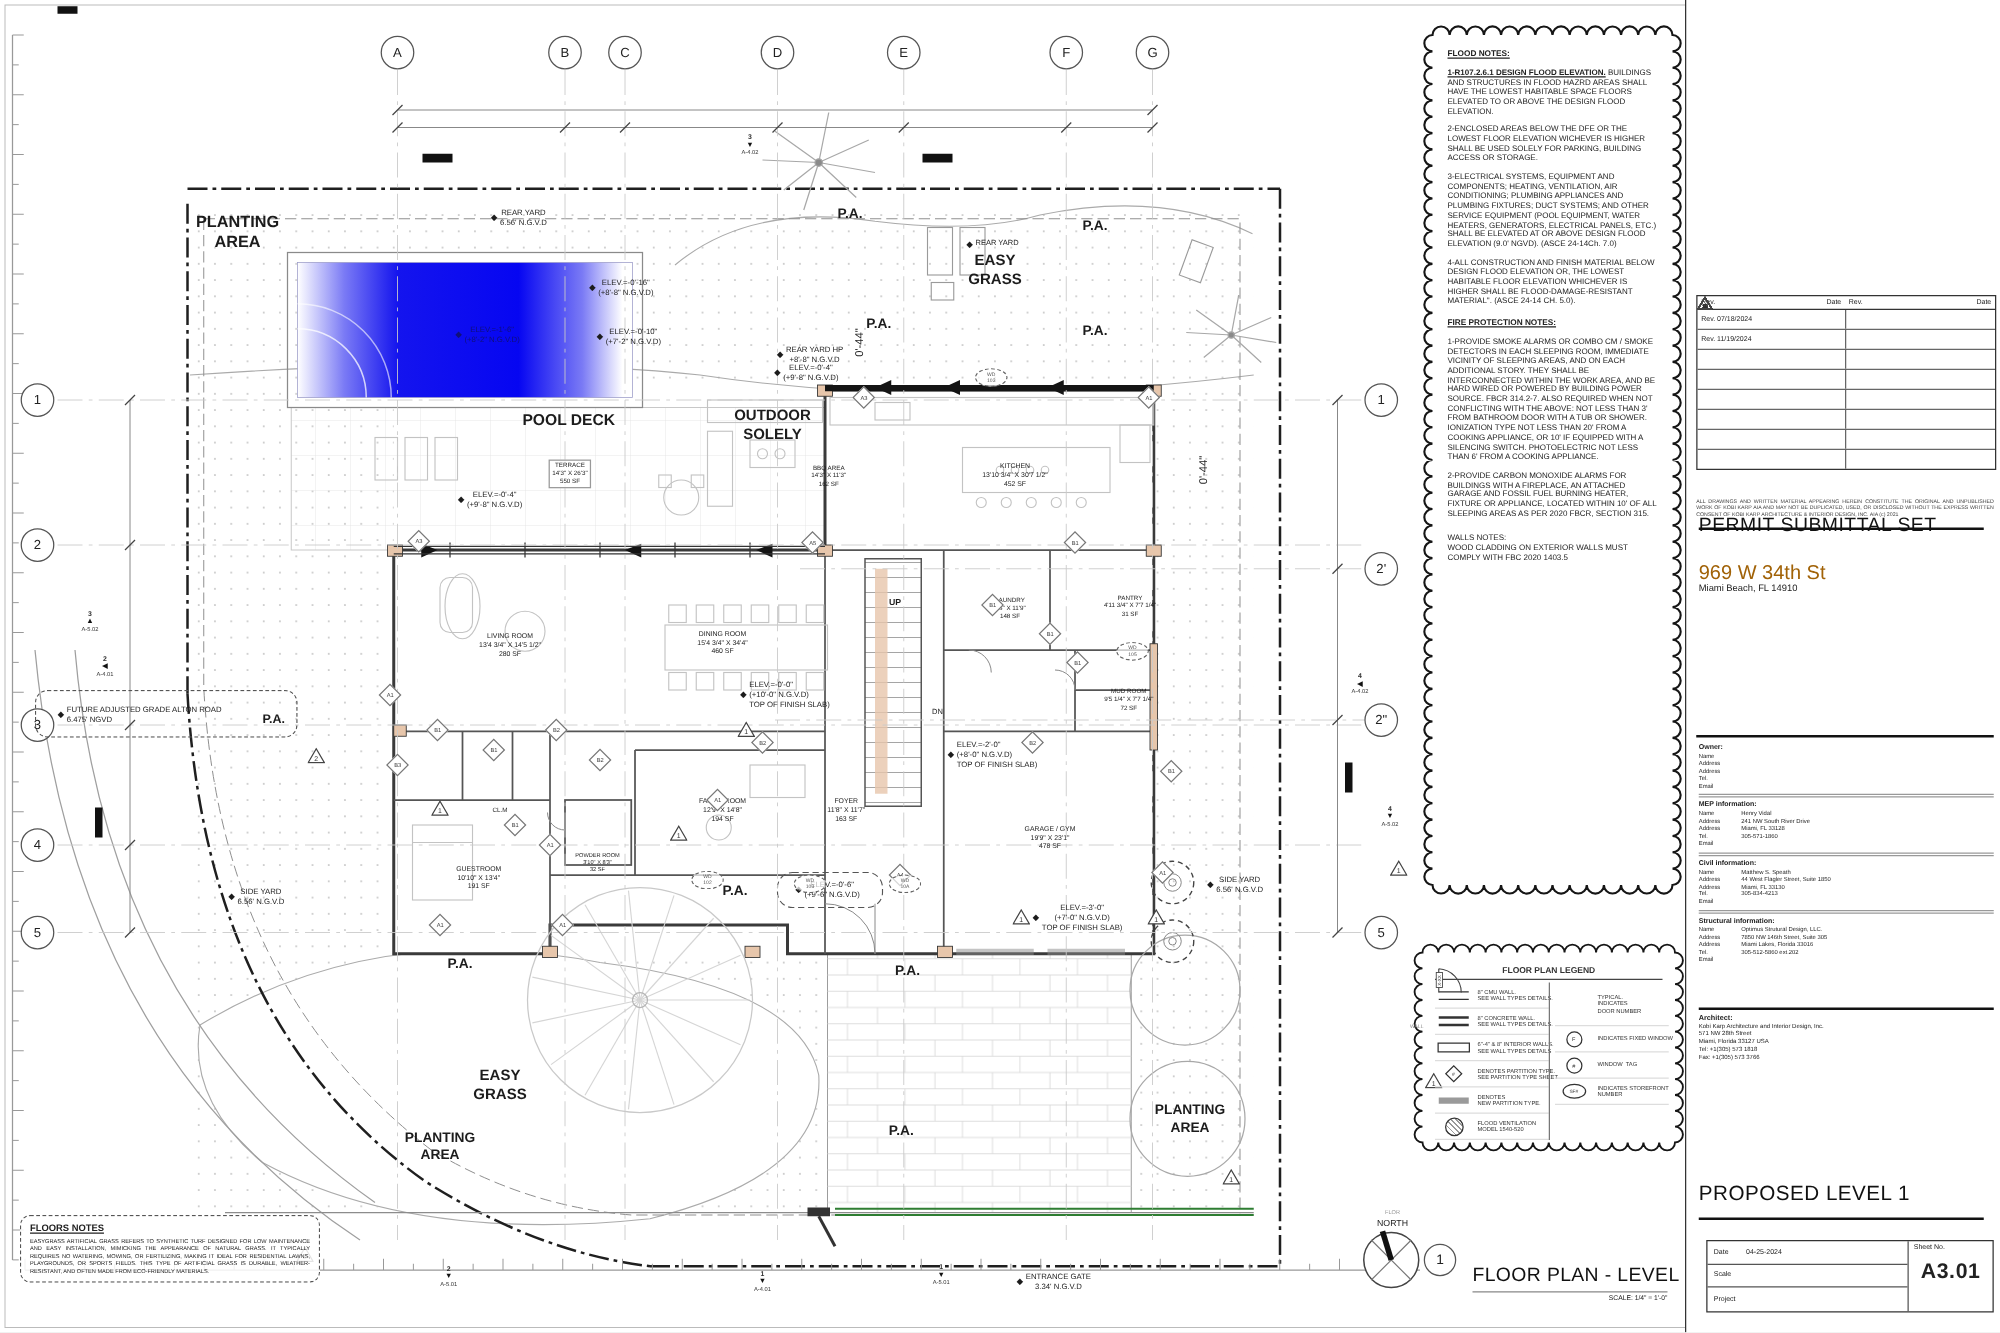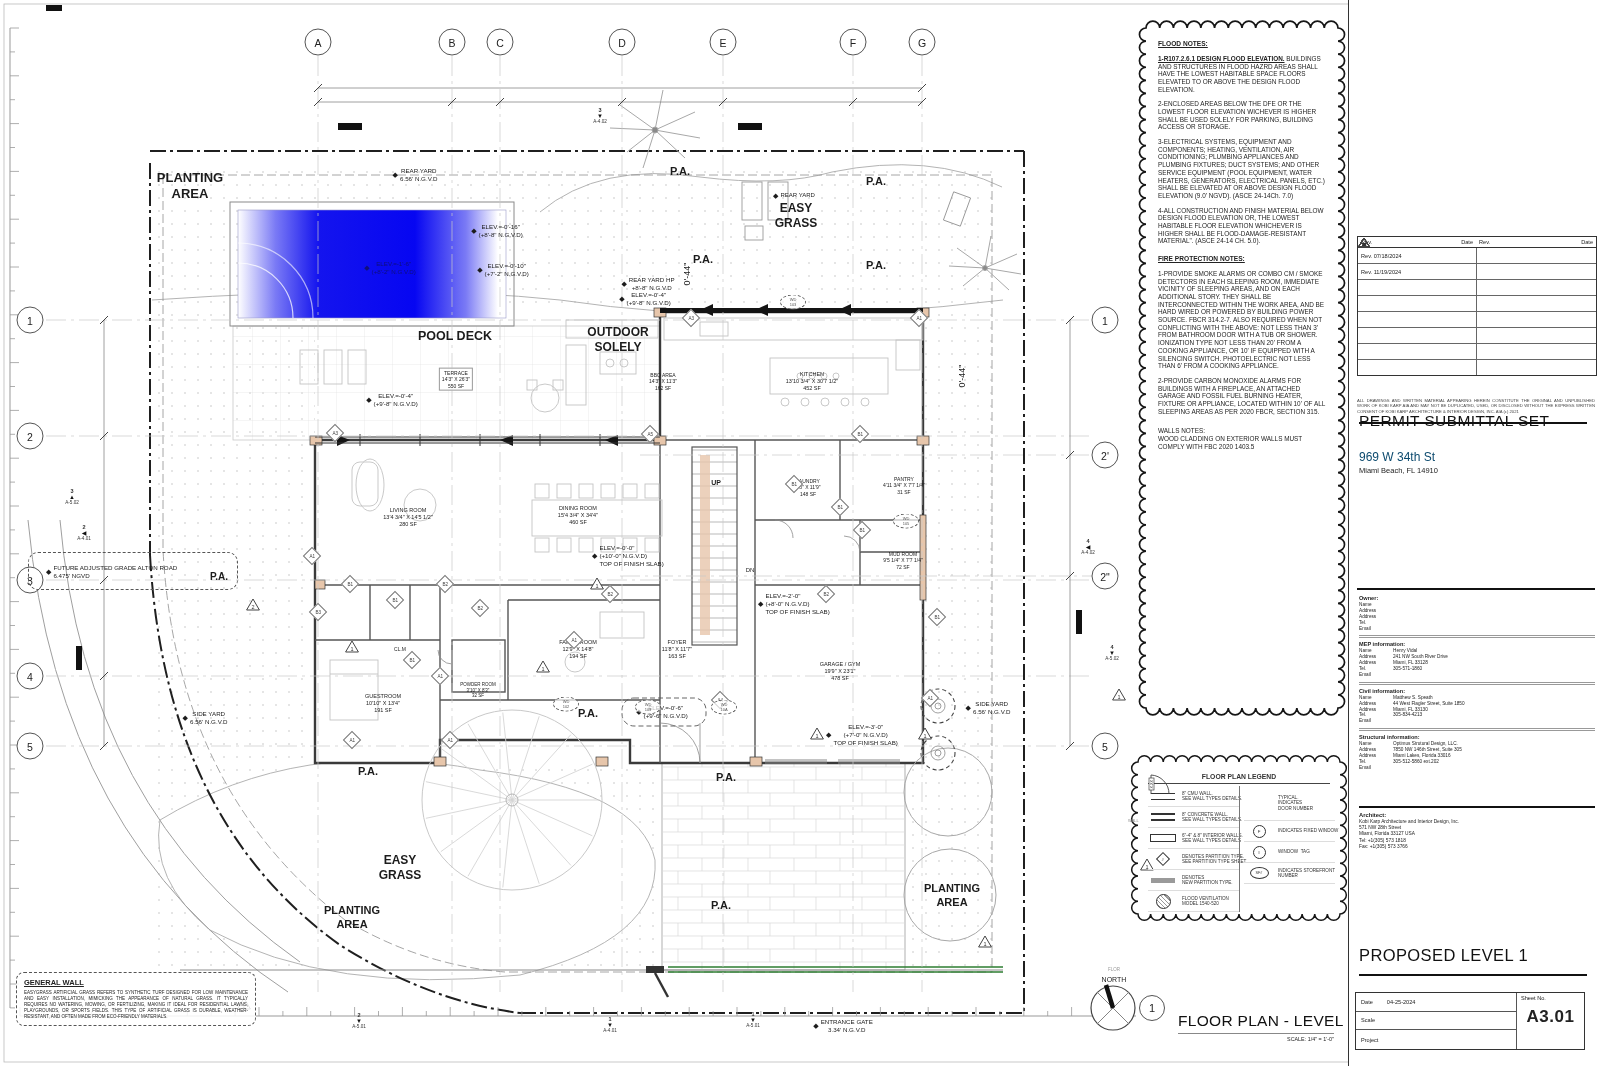--- a/index.html
+++ b/index.html
@@ -73,34 +73,34 @@
   .rev-head .dt{text-align:right;}
   .rev-row{display:grid;grid-template-columns:118px 120px;border-bottom:0.7px solid #666;height:15px;align-items:center;}
   .rev-row:last-child{border-bottom:none;}
   .rev-cell{display:flex;align-items:center;gap:3px;padding-left:3px;height:100%;}
   .rev-cell.r2{border-left:0.8px solid #666;}
   .disclaimer{position:absolute;left:8px;top:398px;width:238px;font-size:4.2px;line-height:1.25;color:#444;
               text-align:justify;}
   .permit{position:absolute;left:10px;top:388px;font-size:15.5px;letter-spacing:.4px;color:#111;}
   .permit{top:412px;}
   .permit-line{position:absolute;left:10px;top:422px;width:228px;border-top:2.2px solid #111;}
-  .addr1{position:absolute;left:10px;top:450px;font-size:12px;color:#0c4a6e;}
+  .addr1{position:absolute;left:10px;top:450px;font-size:16px;color:#a16207;}
   .addr2{position:absolute;left:10px;top:466px;font-size:7.5px;color:#222;}
   .heavy-line{position:absolute;left:8px;width:238px;border-top:2.2px solid #111;}
   #contacts{position:absolute;left:10px;top:592px;width:236px;}
   .cblock{border-top:3px double #999;padding:3px 0 4px 0;}
   .cblock:first-child{border-top:none;}
   .chead{font-weight:bold;font-size:5.6px;margin-bottom:1px;}
   .crow{display:grid;grid-template-columns:34px auto;font-size:4.7px;line-height:1.25;}
   #architect-block{position:absolute;left:10px;top:806px;width:236px;border-top:2.2px solid #111;padding-top:4px;}
   #architect-block .chead{font-size:5.8px;}
   .aline{font-size:4.8px;line-height:1.3;}
   .proposed{position:absolute;left:10px;top:946px;font-size:16.5px;letter-spacing:.4px;color:#111;}
   .proposed-line{position:absolute;left:10px;top:974px;width:228px;border-top:2.2px solid #111;}
-  #info-table{position:absolute;left:6px;top:992px;width:228px;height:56px;border:1.2px solid #333;
+  #info-table{position:absolute;left:16px;top:992px;width:228px;height:56px;border:1.2px solid #333;
               display:grid;grid-template-columns:160px 68px;font-size:5.6px;}
   .it-left{display:grid;grid-template-rows:1fr 1fr 1fr;}
   .it-row{display:flex;gap:14px;align-items:center;padding-left:5px;border-bottom:0.8px solid #555;}
   .it-row:last-child{border-bottom:none;}
   .it-right{border-left:0.8px solid #555;display:flex;flex-direction:column;padding:2px 4px;}
   .sheetno{font-size:17px;font-weight:bold;text-align:center;margin-top:6px;letter-spacing:.5px;}
   
   #plan-title-group .pt-title{position:absolute;left:1178px;top:1012px;font-size:15.5px;color:#111;letter-spacing:.3px;}
   #plan-title-group .pt-scale{position:absolute;left:1240px;top:1036px;width:94px;text-align:right;font-size:5.4px;}
   #plan-title-group .pt-line{position:absolute;left:1178px;top:1033px;width:156px;border-top:1.4px solid #888;}
@@ -881,21 +881,21 @@
             </div>
             <div class="txt">INDICATES STOREFRONT
 NUMBER</div>
           </div>
         </div>
     </div>
   </div>
   <div class="wall-note">WALL</div>
 
   <div id="general-notes">
-    <div class="gn-title">GENERAL WALL</div>
+    <div class="gn-title">FLOORS NOTES</div>
     <div class="gn-body">EASYGRASS ARTIFICIAL GRASS REFERS TO SYNTHETIC TURF DESIGNED FOR LOW MAINTENANCE AND EASY INSTALLATION, MIMICKING THE APPEARANCE OF NATURAL GRASS. IT TYPICALLY REQUIRES NO WATERING, MOWING, OR FERTILIZING, MAKING IT IDEAL FOR RESIDENTIAL LAWNS, PLAYGROUNDS, OR SPORTS FIELDS. THIS TYPE OF ARTIFICIAL GRASS IS DURABLE, WEATHER-RESISTANT, AND OFTEN MADE FROM ECO-FRIENDLY MATERIALS.</div>
   </div>
 
   <div id="future-grade"></div>
 
   <div id="titleblock">
     <div id="rev-table">
       <div class="rev-head">
         <div>Rev.</div>
         <div class="dt">Date</div>

